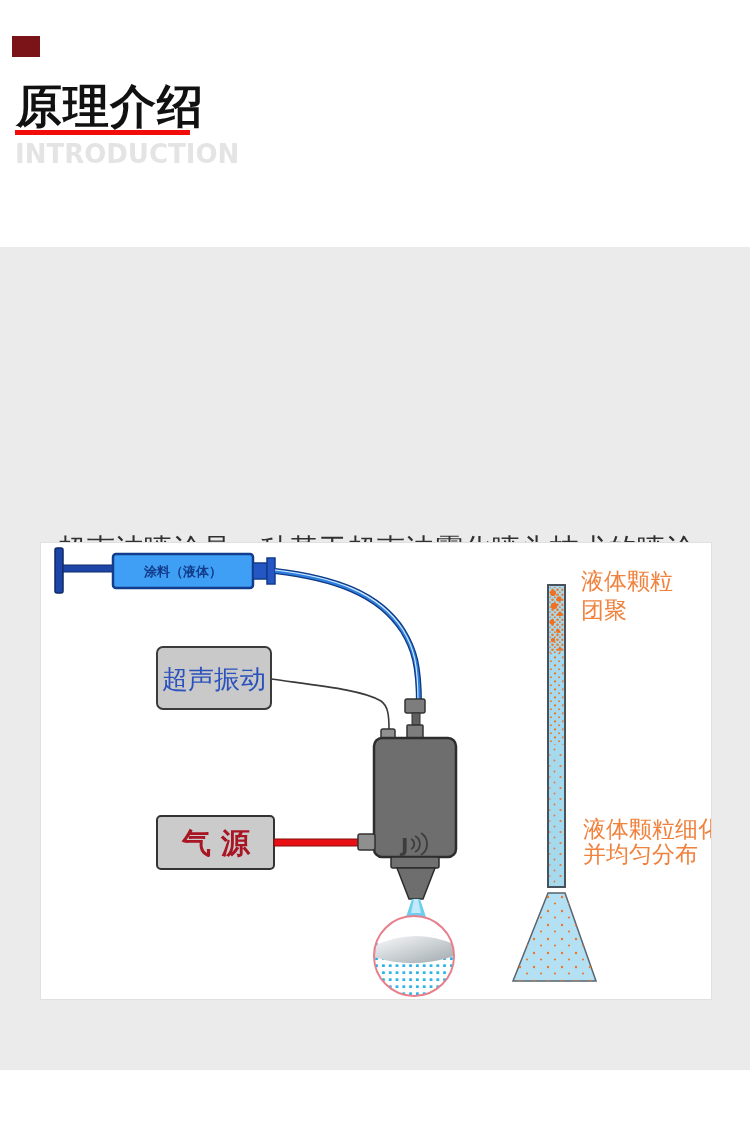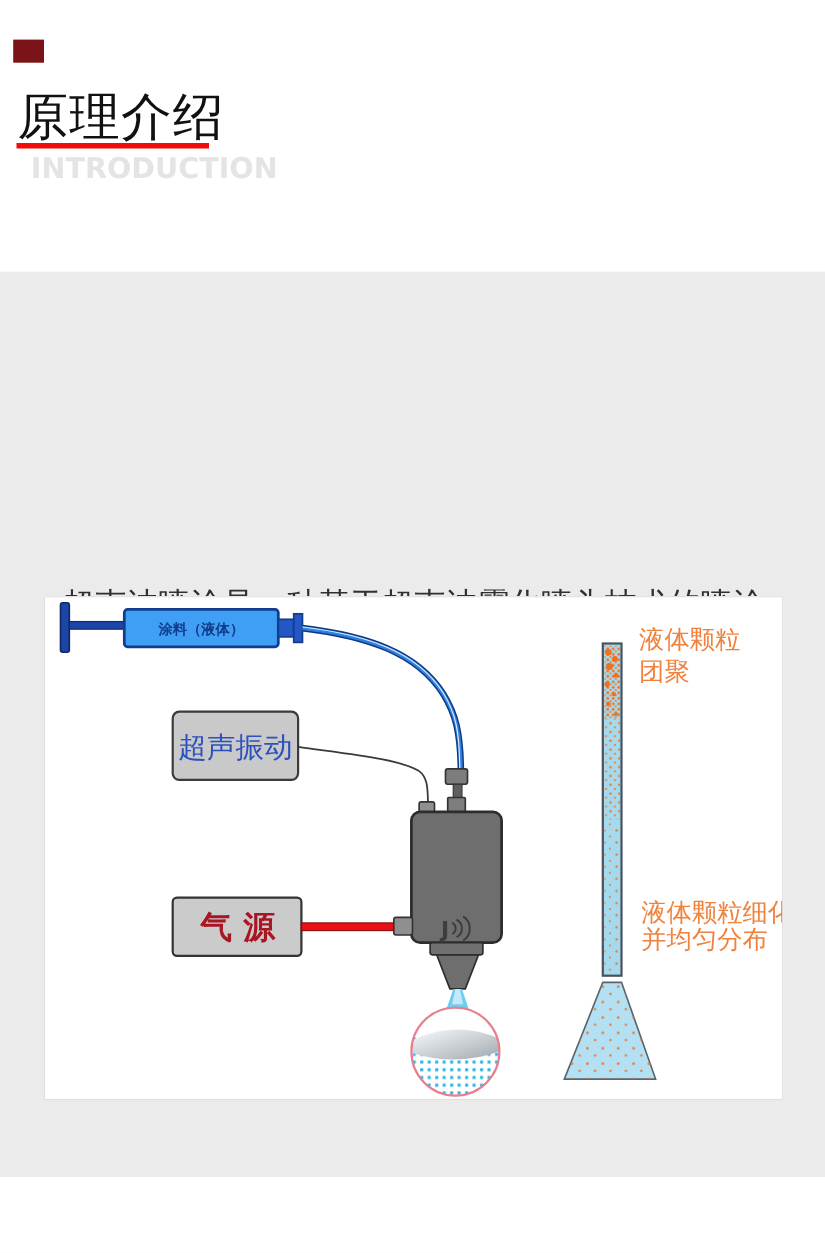--- a/index.html
+++ b/index.html
@@ -5,23 +5,23 @@
   * { margin:0; padding:0; box-sizing:border-box; }
   html,body { width:750px; }
   body {
     width:750px; height:1139px; position:relative; background:#ffffff;
     font-family:"DejaVu Sans","Liberation Sans",sans-serif; overflow:hidden;
   }
   .abs { position:absolute; }
 
   
   .accent-block { left:12px; top:36px; width:28px; height:21px; background:#7a1418; }
-  .page-title { left:16px; top:76px; font-size:46px; font-weight:400; color:#111; letter-spacing:1px; }
+  .page-title { left:16px; top:76px; font-size:46px; font-weight:700; color:#111; letter-spacing:1px; }
   .title-underline { left:15px; top:130px; width:175px; height:5px; background:#f20d0a; }
-  .subtitle { left:28px; top:144px; font-size:26px; font-weight:800; color:#e4e4e4; line-height:21px; letter-spacing:0px; }
+  .subtitle { left:15px; top:144px; font-size:26px; font-weight:800; color:#e4e4e4; line-height:21px; letter-spacing:0px; }
 
   
   .gray-section { left:0; top:247px; width:750px; height:823px; background:#ebebeb; }
   .intro-text { left:57px; top:280px; width:650px; font-size:29px; color:#303030; line-height:44px; font-weight:500; }
 
   
   .diagram-card { left:40px; top:542px; width:672px; height:458px; background:#ffffff; border:1px solid #e0e0e0; }
   .diagram-card svg { display:block; }
   text.cjk { font-family:"DejaVu Sans","Liberation Sans",sans-serif; }
 </style>

